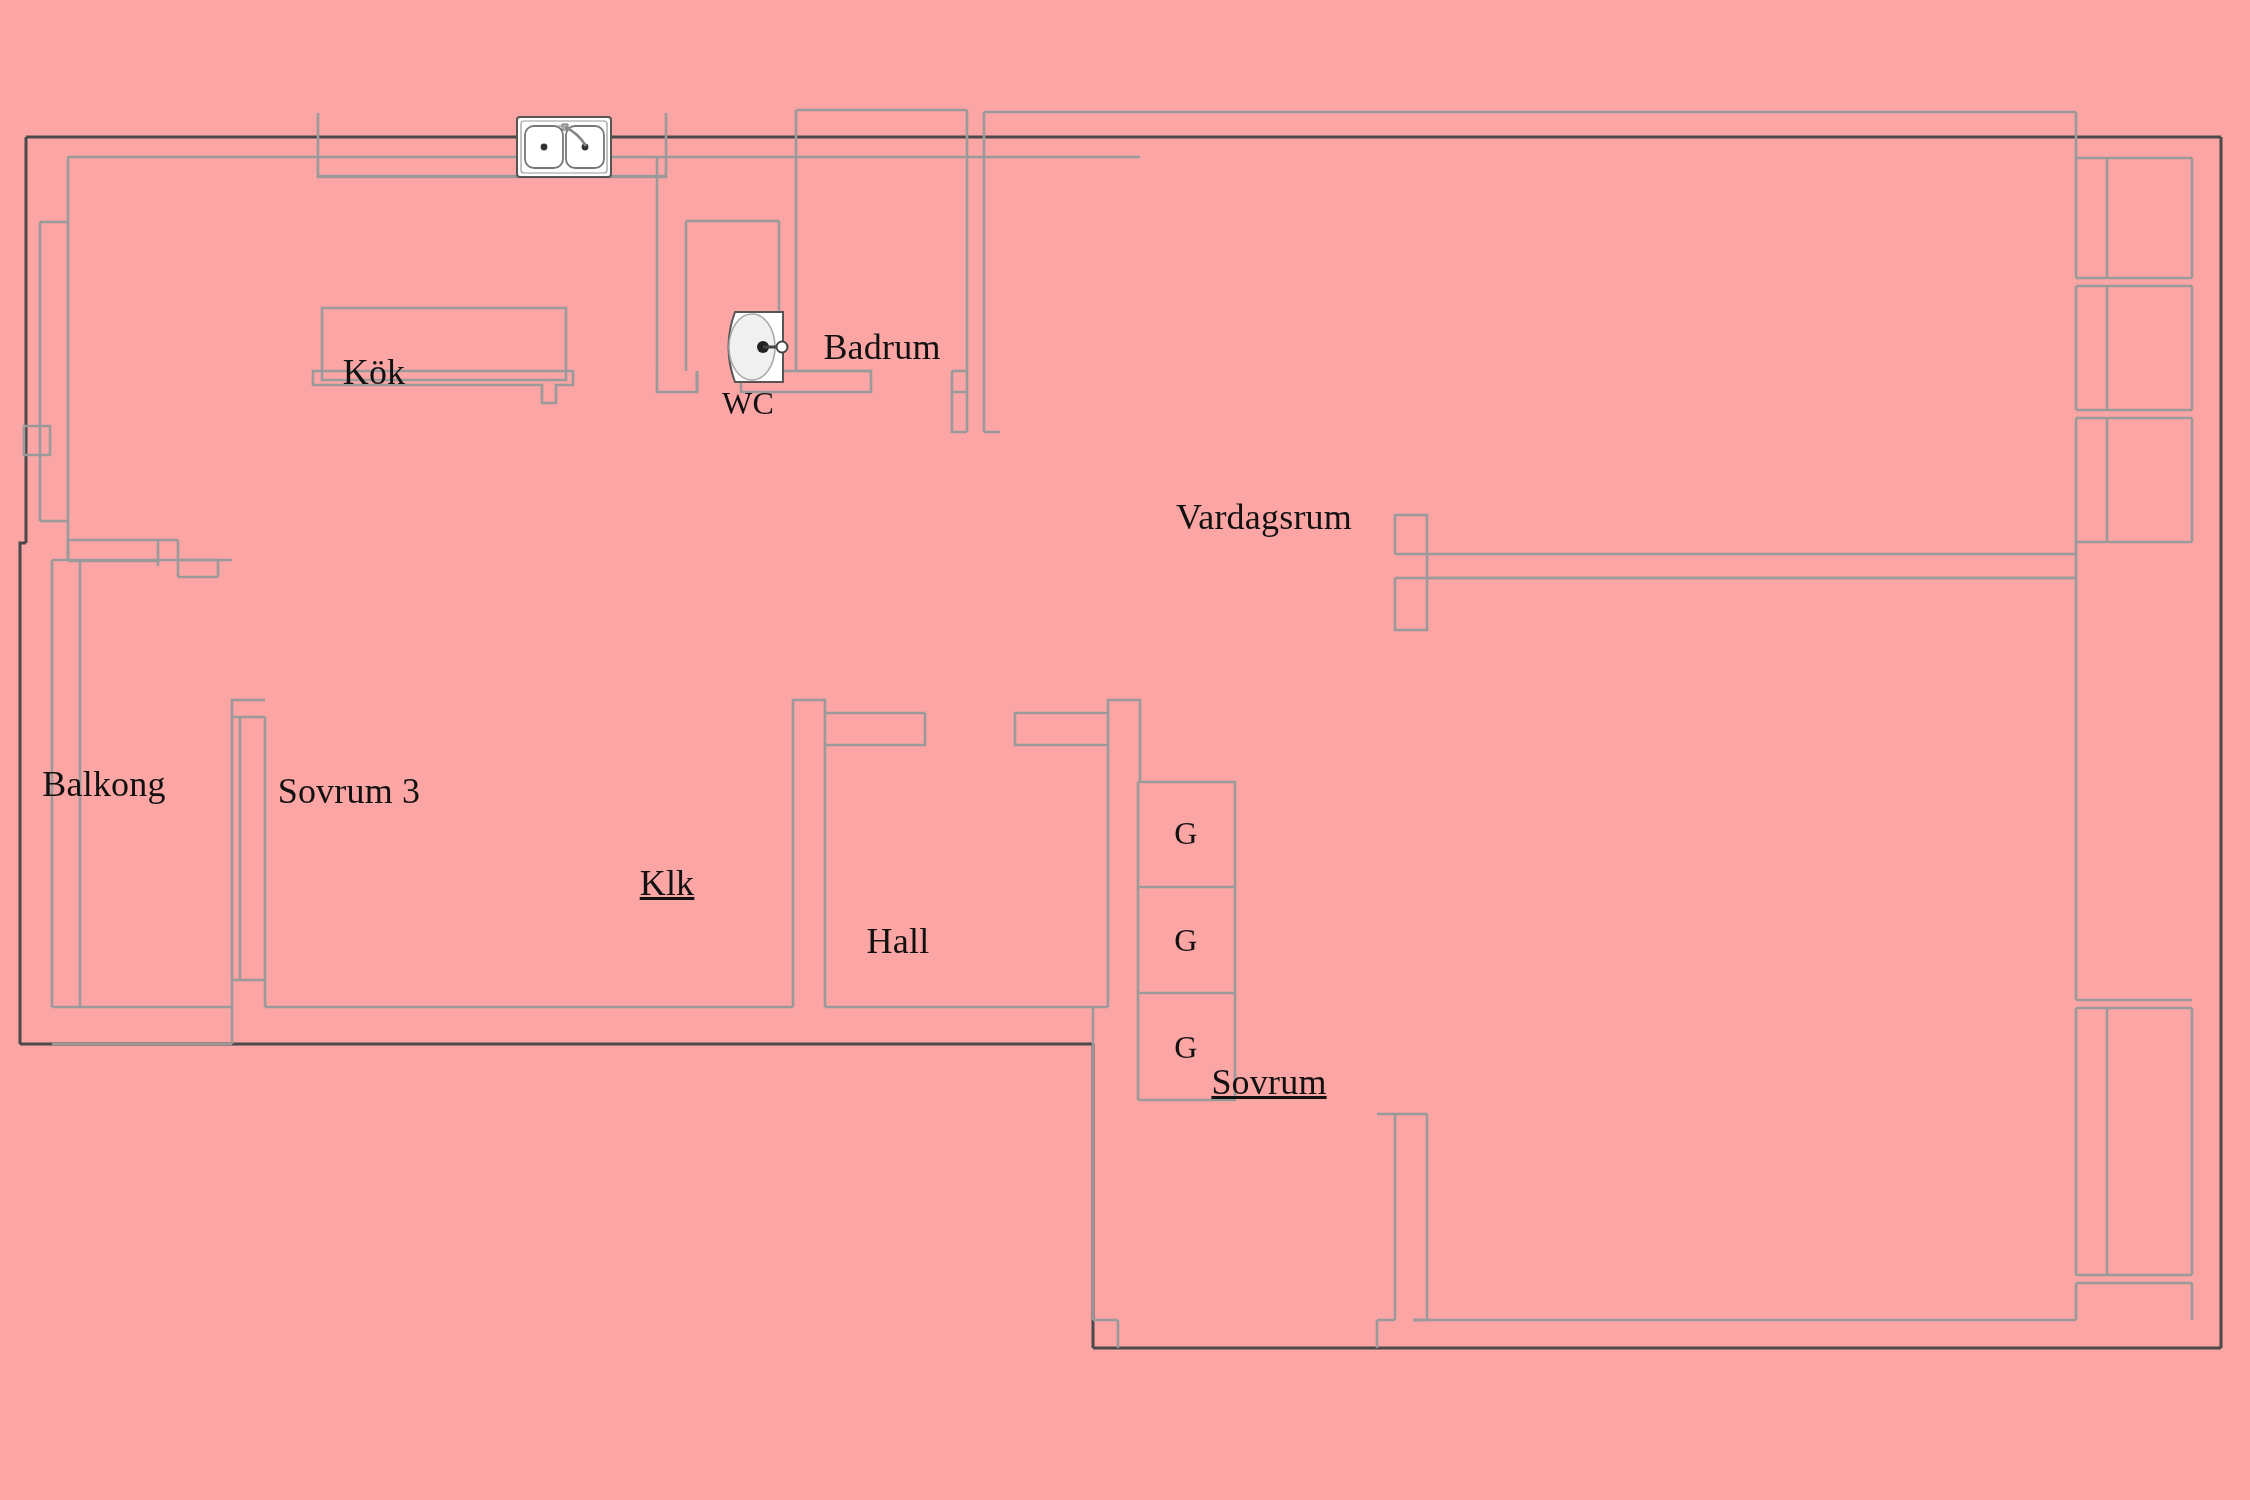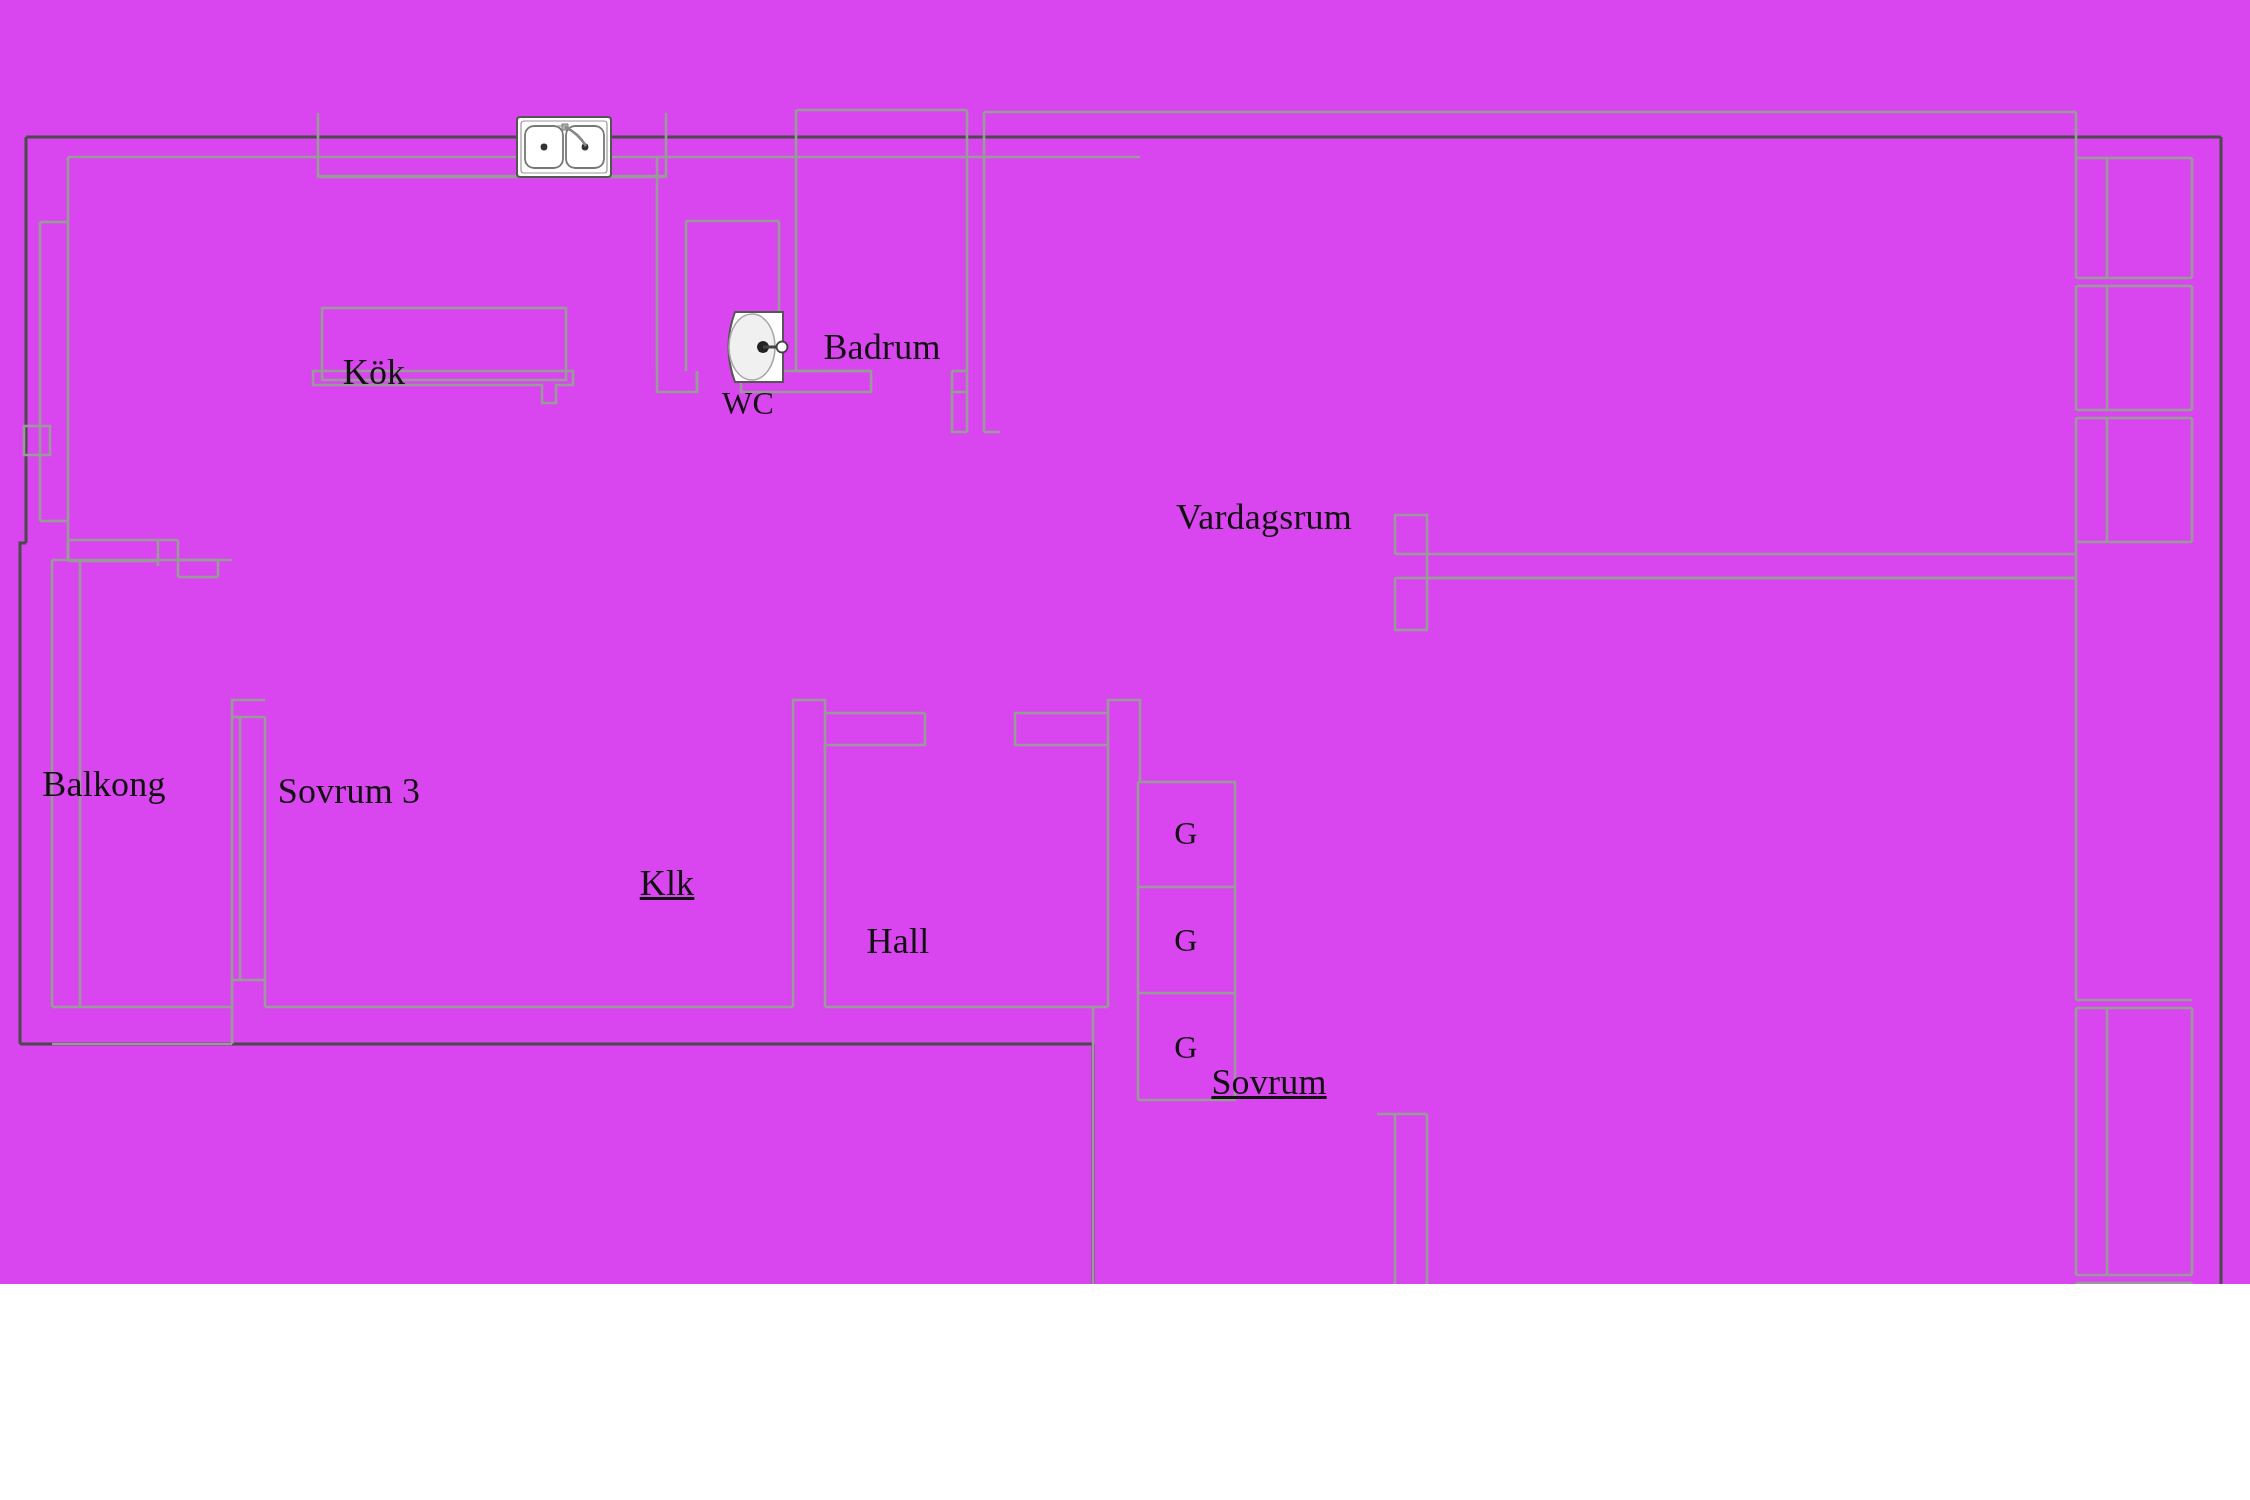--- a/index.html
+++ b/index.html
@@ -3,22 +3,22 @@
 <meta charset="utf-8">
 <style>
   html, body {
     margin: 0;
     padding: 0;
     background: #ffffff;
   }
   #plan-root {
     position: relative;
     width: 2250px;
-    height: 1284px;
-    background: #d946ef;
+    height: 1500px;
+    background: #fca5a5;
     font-family: "Liberation Serif", "DejaVu Serif", serif;
     overflow: hidden;
   }
   #plan-svg {
     position: absolute;
     left: 0;
     top: 0;
     width: 2250px;
     height: 1500px;
   }

